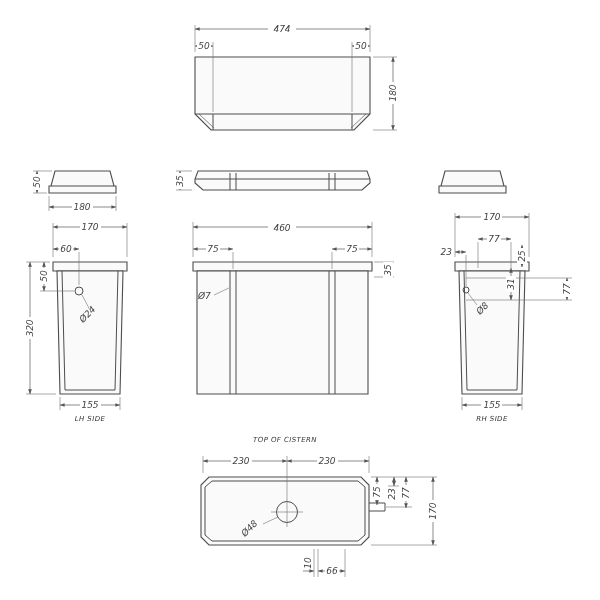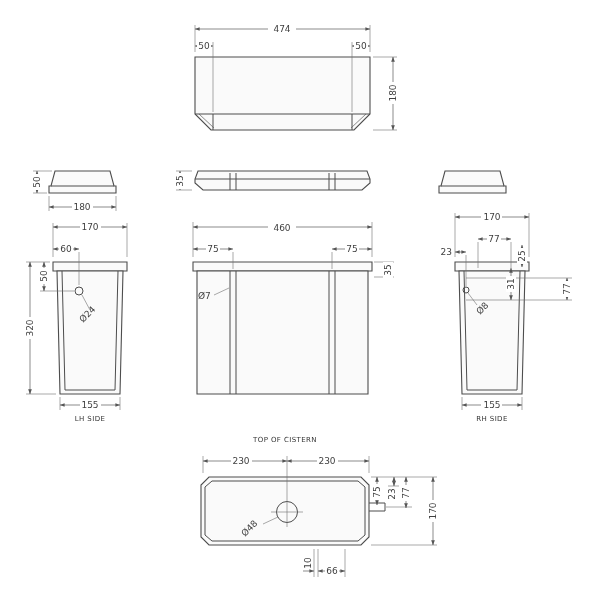--- a/index.html
+++ b/index.html
@@ -1,16 +1,16 @@
 <!DOCTYPE html>
 <html><head>
 <meta charset="utf-8">
 <style>
   html,body{margin:0;padding:0;background:#fff;}
-  .stage{position:relative;width:600px;height:600px;background:#ffffff;overflow:hidden;}
+  .stage{position:relative;width:600px;height:600px;background:#ffffff;overflow:hidden;font-style:italic;}
   svg{display:block;}
   svg text{fill:#3f3f3f;font-family:"DejaVu Sans","Liberation Sans",sans-serif;}
   .t{font-size:9px;}
   .tl{font-size:7px;letter-spacing:.4px;fill:#333;}
   .s{fill:#fafafa;stroke:#4d4d4d;stroke-width:1.1;}
   .sl{fill:none;stroke:#4d4d4d;stroke-width:1;}
   .d{fill:none;stroke:#5a5a5a;stroke-width:.7;}
   .e{fill:none;stroke:#6f6f6f;stroke-width:.6;}
   .m{fill:#ffffff;}
 </style>

